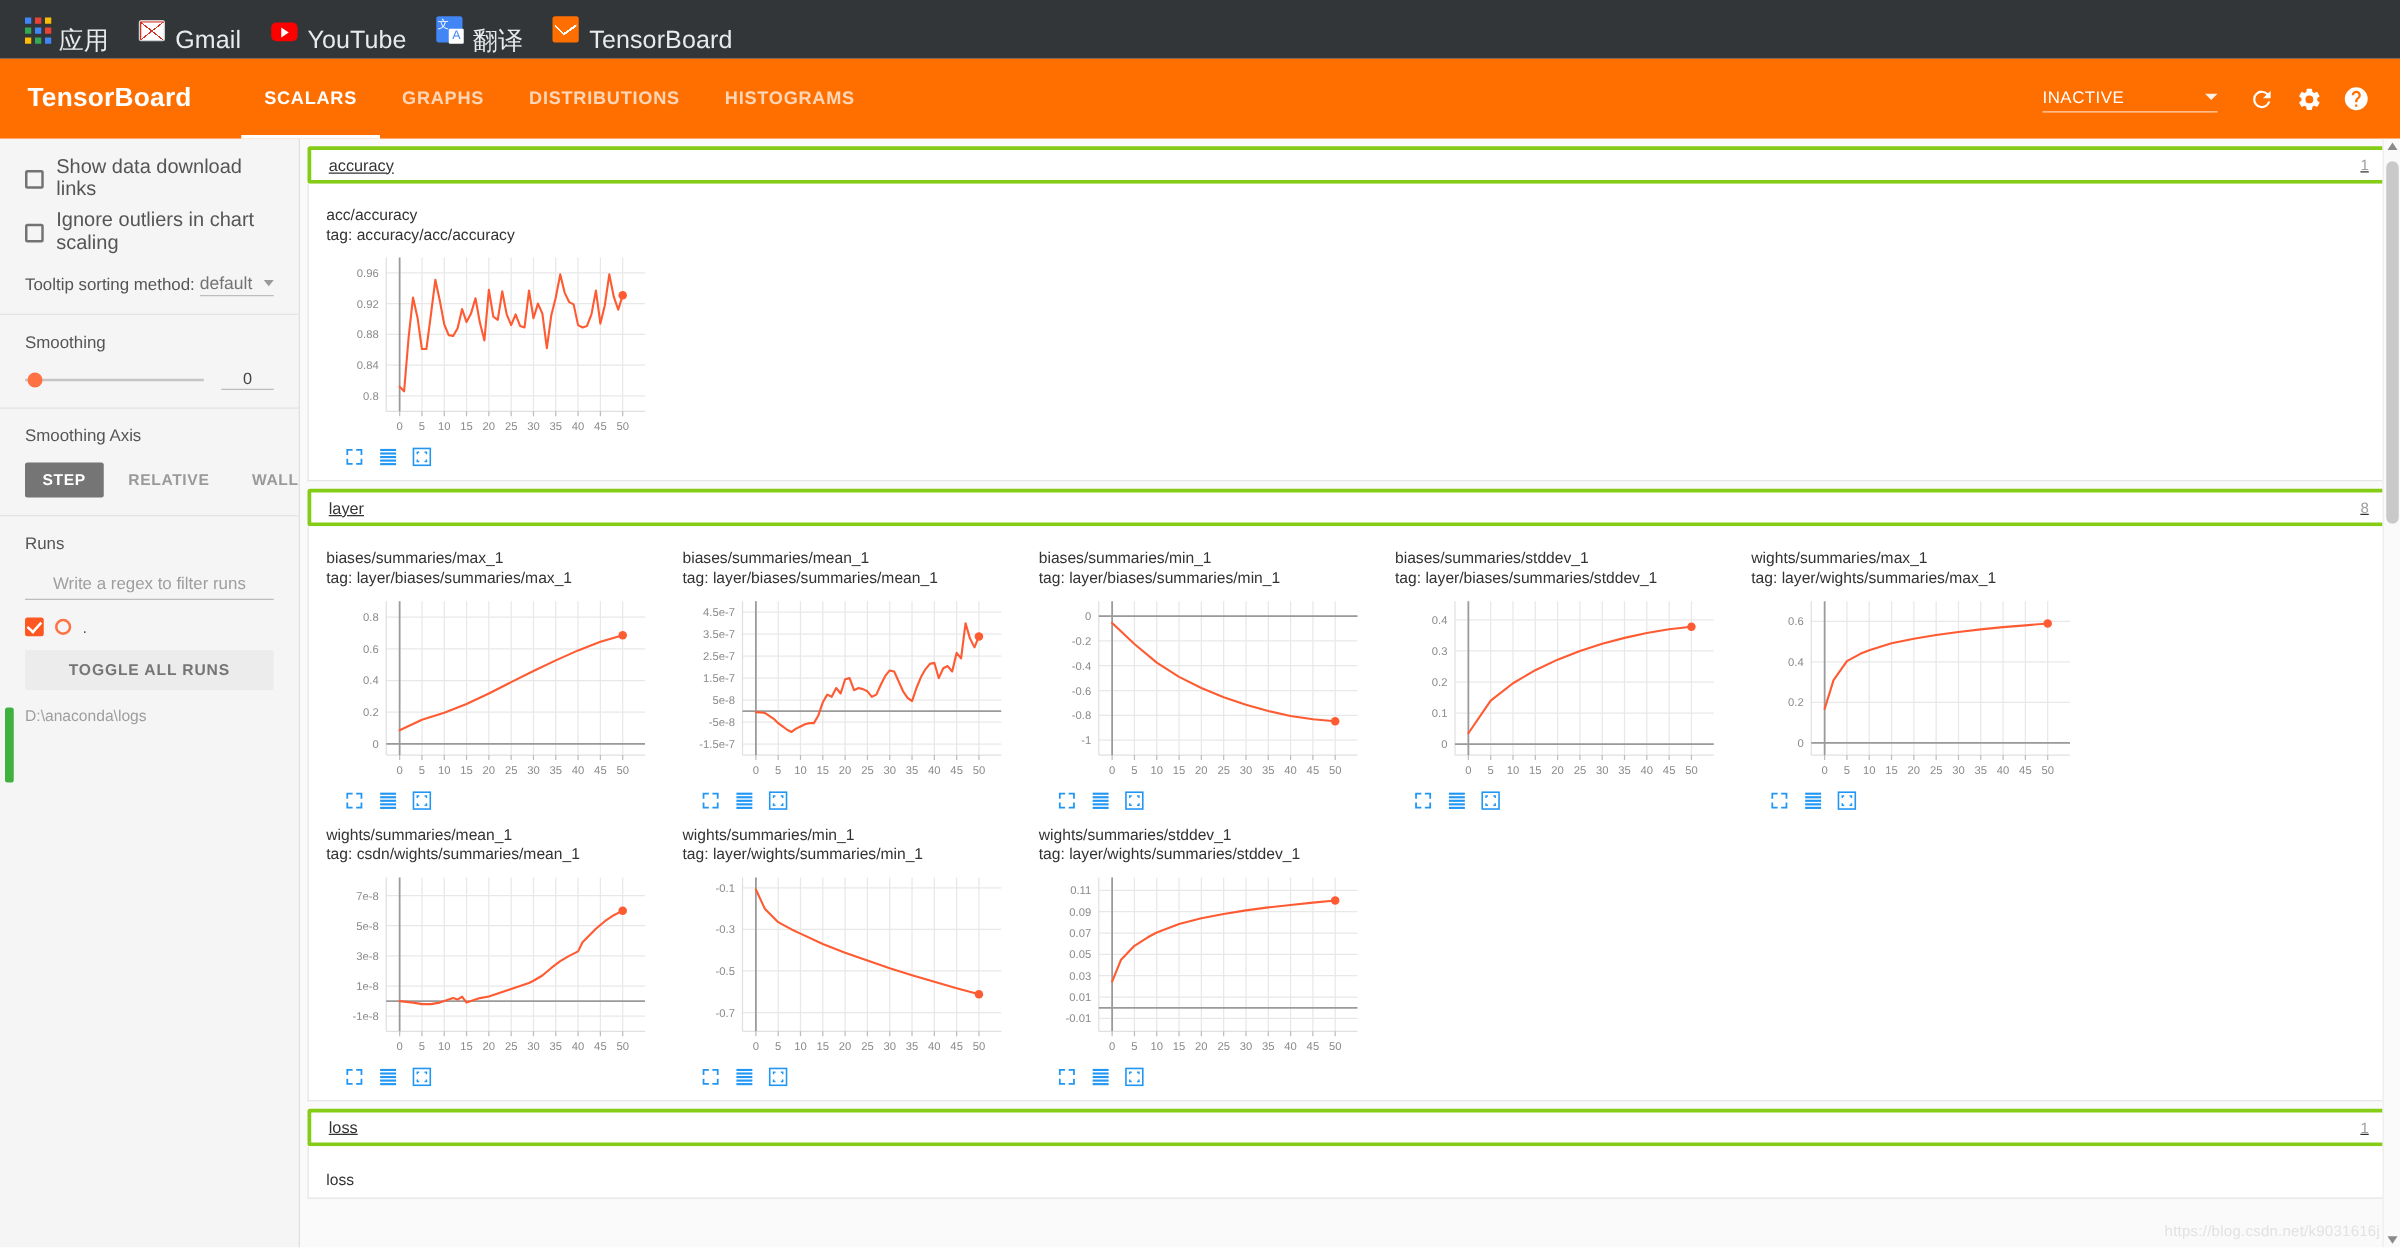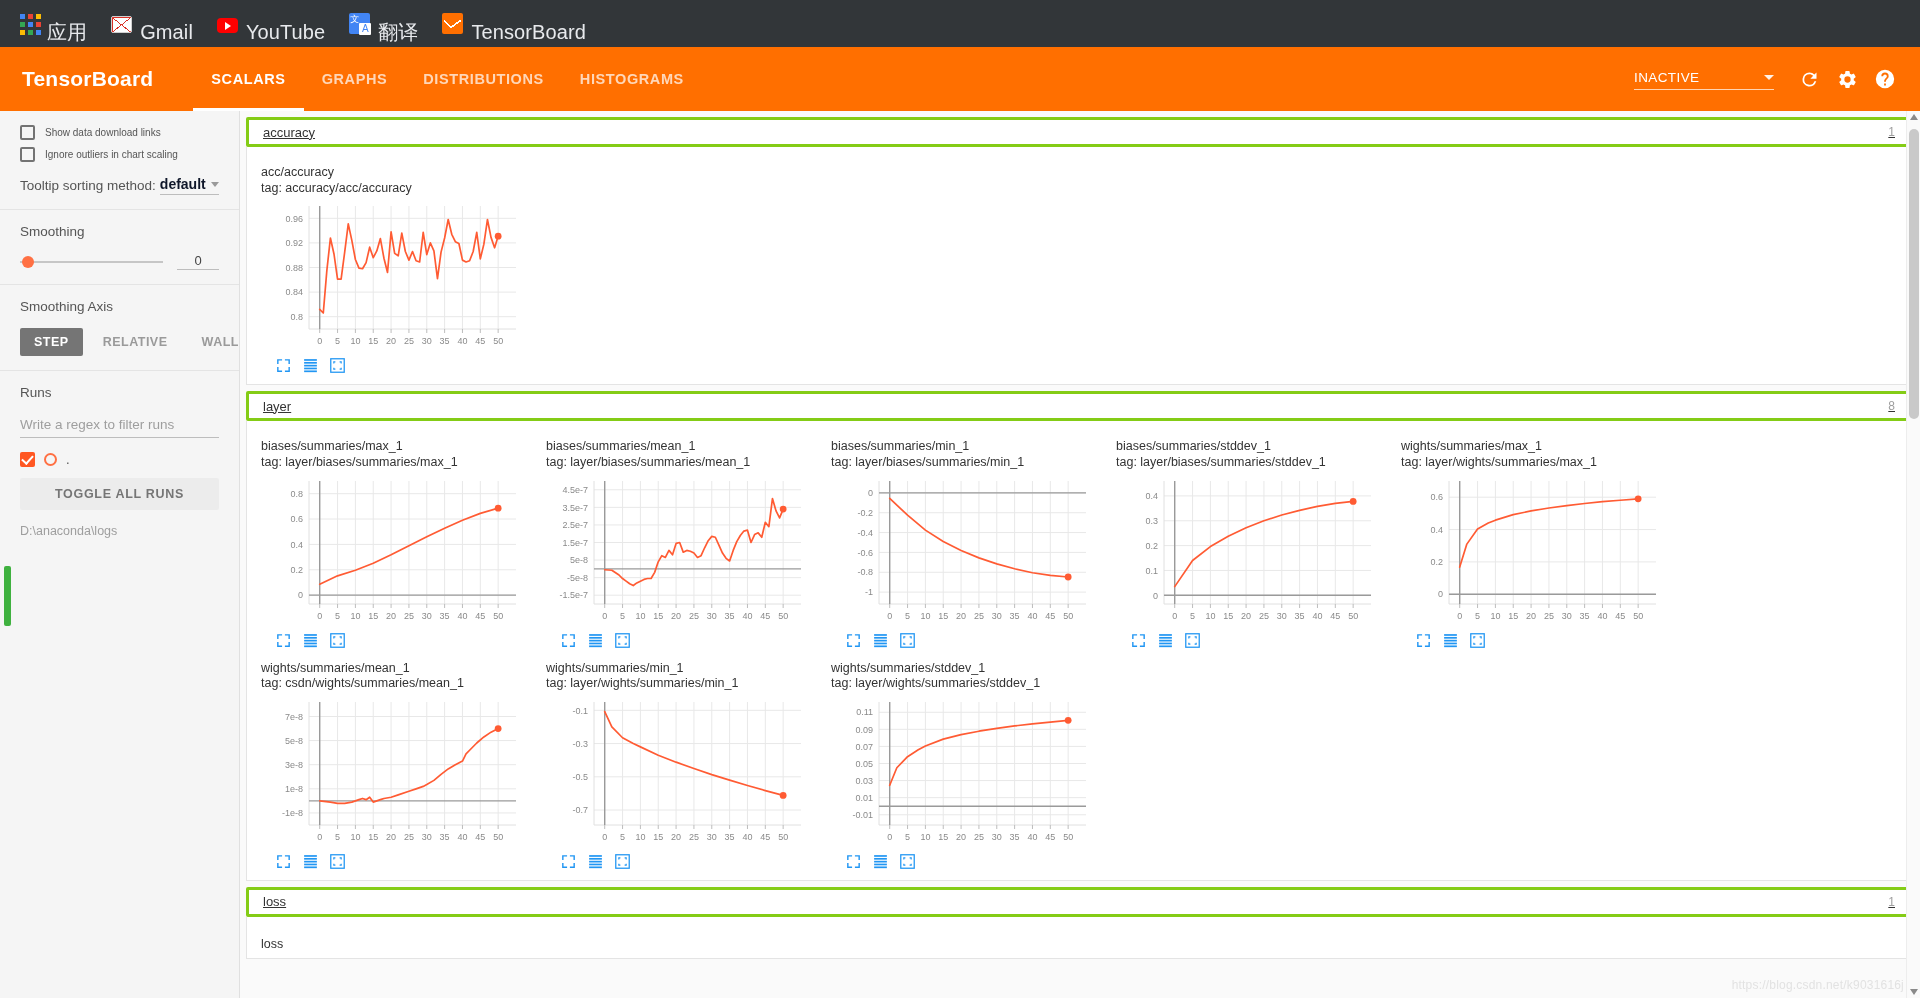--- a/index.html
+++ b/index.html
@@ -138,29 +138,29 @@
     font-size: 13.5px; color: #555;
     position: relative;
     overflow: hidden;
   }
   .sb-section { padding: 14px 20px 14px 20px; border-bottom: 1px solid #e4e4e4; }
   .sb-section.nb { border-bottom: none; }
   .cb-row { display: flex; align-items: center; gap: 10px; margin-bottom: 7px; cursor: pointer; }
   .cb-box {
     width: 15px; height: 15px; border: 2px solid #737373; border-radius: 2px; flex: 0 0 auto; background: #f5f5f5;
   }
-  .cb-label { font-size: 10px; color: #555; }
+  .cb-label { font-size: 16px; color: #555; }
 
   .tooltip-row { display: flex; align-items: flex-end; margin-top: 14px; gap: 4px; }
   .tooltip-lbl { font-size: 13.5px; color: #555; white-space: nowrap; padding-bottom: 2px;}
   .tooltip-sel {
     flex: 1; display: flex; align-items: center; justify-content: space-between;
     border-bottom: 1px solid #bdbdbd; padding-bottom: 2px; cursor: pointer;
   }
-  .tooltip-sel span { font-size: 14px; color: #0f172a; font-weight: bold; }
+  .tooltip-sel span { font-size: 14px; color: #737373; }
   .caret-gray { width:0;height:0;border-left:4px solid transparent;border-right:4px solid transparent;border-top:5px solid #9a9a9a;}
 
   .sb-title { font-size: 13.5px; color: #555; margin-bottom: 14px; }
   .slider-row { display: flex; align-items: center; gap: 14px; }
   .slider-track { position: relative; flex: 1; height: 2px; background: #c6c6c6; }
   .slider-knob {
     position: absolute; left: 2px; top: -5px; width: 12px; height: 12px; border-radius: 50%;
     background: #ff7043; cursor: pointer;
   }
   .slider-val {
@@ -172,20 +172,21 @@
   .axis-btn {
     padding: 7px 14px; font-size: 12.5px; font-weight: bold; letter-spacing: .5px;
     color: #9a9a9a; cursor: pointer; border-radius: 2px; text-transform: uppercase;
   }
   .axis-btn.active { background: #757575; color: #fff; }
 
   .run-filter {
     width: 100%; border: none; border-bottom: 1px solid #bdbdbd; background: transparent;
     font-size: 13.5px; color: #555; padding: 3px 0 5px 0; outline: none;
     font-family: "Liberation Sans", sans-serif;
+    text-align: center;
   }
   .run-filter::placeholder { color: #9e9e9e; }
 
   .run-row { display: flex; align-items: center; gap: 9px; margin-top: 14px; }
   .run-cb {
     width: 15px; height: 15px; background: #ff5722; border-radius: 2px; position: relative; cursor: pointer; flex:0 0 auto;
   }
   .run-cb::after {
     content: ""; position: absolute; left: 4px; top: 1px; width: 5px; height: 9px;
     border: solid #fff; border-width: 0 2px 2px 0; transform: rotate(42deg);

